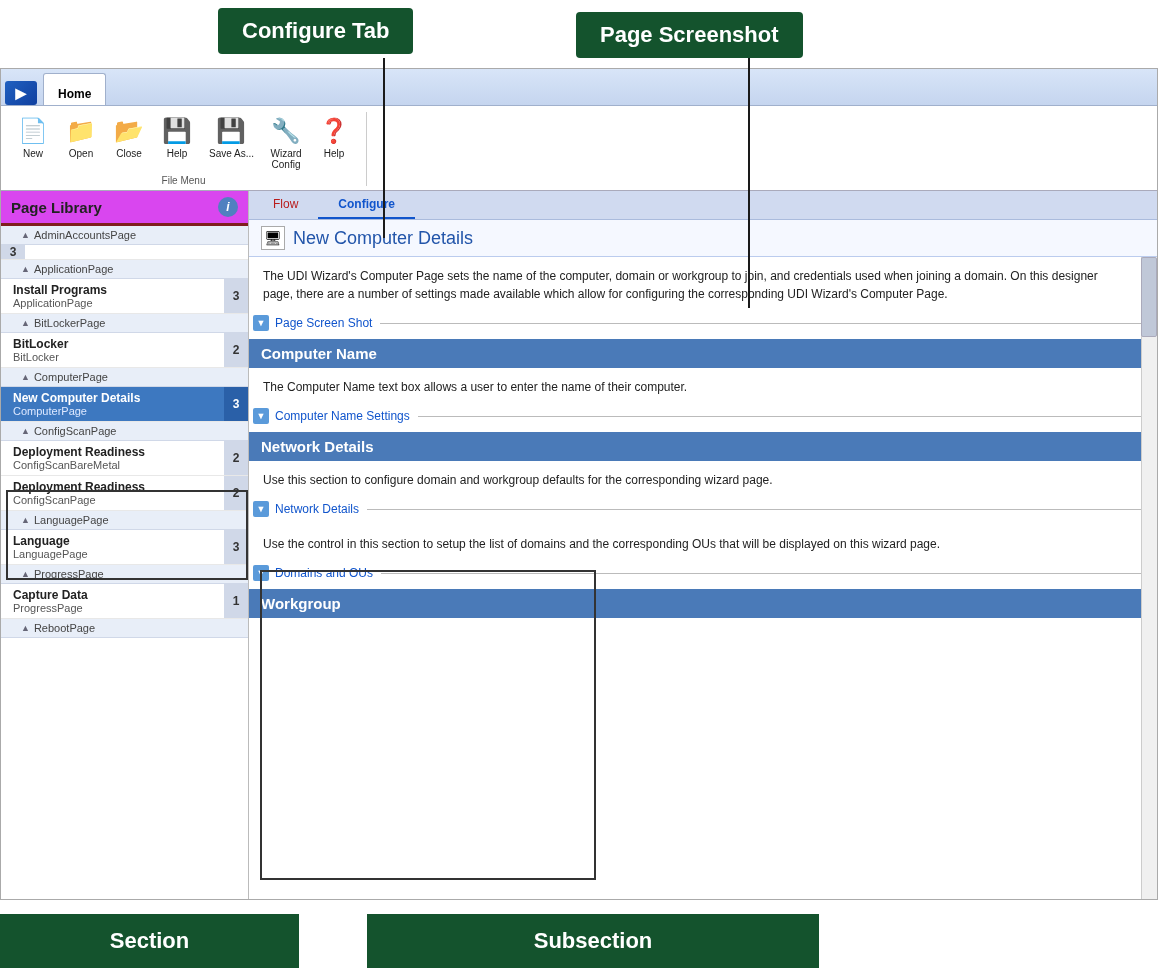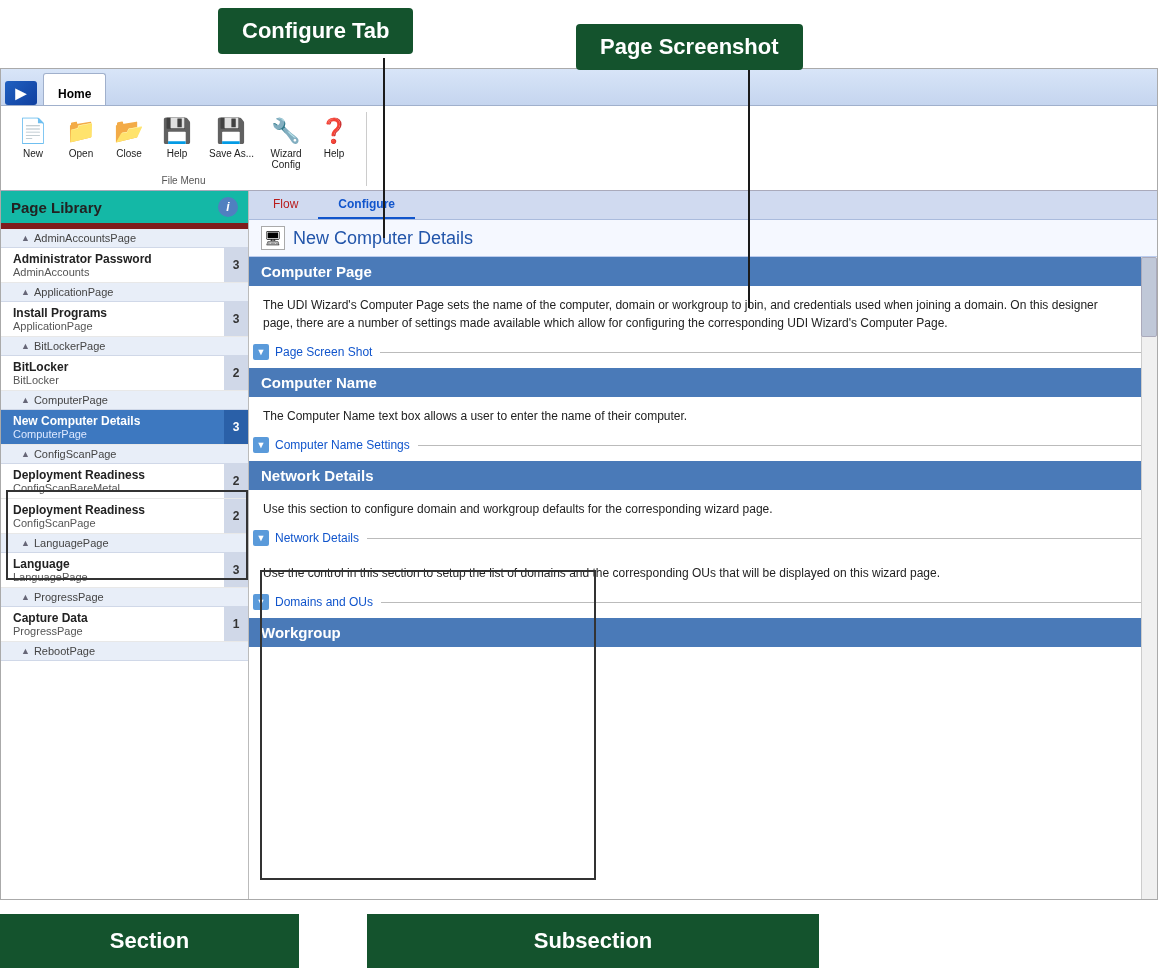--- a/index.html
+++ b/index.html
@@ -17,21 +17,21 @@
       z-index: 100;
       white-space: nowrap;
     }
 
     
     #label-configure-tab {
       top: 8px;
       left: 218px;
     }
     #label-page-screenshot {
-      top: 24px;
+      top: 12px;
       left: 576px;
     }
 
     
     #label-section {
       bottom: 0;
       left: 0;
       width: 299px;
       text-align: center;
       border-radius: 0;
@@ -167,22 +167,22 @@
       border-right: 1px solid #bbb;
       display: flex;
       flex-direction: column;
       overflow: hidden;
     }
     .sidebar-header {
       display: flex;
       align-items: center;
       justify-content: space-between;
       padding: 6px 10px;
-      background: #14b8a6;
-      border-bottom: 6px solid #7f1d1d;
+      background: #d946ef;
+      border-bottom: 3px solid #7f1d1d;
     }
     .sidebar-title {
       font-size: 15px;
       font-weight: bold;
       color: #222;
     }
     .sidebar-info-btn {
       width: 20px;
       height: 20px;
       border-radius: 50%;
@@ -461,24 +461,20 @@
           <span>i</span>
         </div>
       </div>
       <div class="sidebar-list">
 
         <div class="sidebar-section-header">
           <span class="section-triangle">▲</span>
           <span>AdminAccountsPage</span>
         </div>
         <div class="sidebar-item">
-          <div class="sidebar-item-content">
-            <div class="sidebar-item-title">Administrator Password</div>
-            <div class="sidebar-item-subtitle">AdminAccounts</div>
-          </div>
           <div class="sidebar-item-num">3</div>
         </div>
 
         <div class="sidebar-section-header">
           <span class="section-triangle">▲</span>
           <span>ApplicationPage</span>
         </div>
         <div class="sidebar-item">
           <div class="sidebar-item-content">
             <div class="sidebar-item-title">Install Programs</div>
@@ -570,21 +566,20 @@
       </div>
 
       <div class="page-details">
         <div class="page-title-bar">
           <div class="page-icon">🖥</div>
           <span class="page-title-text">New Computer Details</span>
         </div>
 
         <div class="page-content">
 
-          <div class="content-section-header">Computer Page</div>
           <div class="content-section-body">The UDI Wizard's Computer Page sets the name of the computer, domain or workgroup to join, and credentials used when joining a domain. On this designer page, there are a number of settings made available which allow for configuring the corresponding UDI Wizard's Computer Page.</div>
           <div class="subsection-link">
             <div class="subsection-arrow">▼</div>
             <span class="subsection-text">Page Screen Shot</span>
             <div class="subsection-line"></div>
           </div>
 
           <div class="content-section-header">Computer Name</div>
           <div class="content-section-body">The Computer Name text box allows a user to enter the name of their computer.</div>
           <div class="subsection-link">

